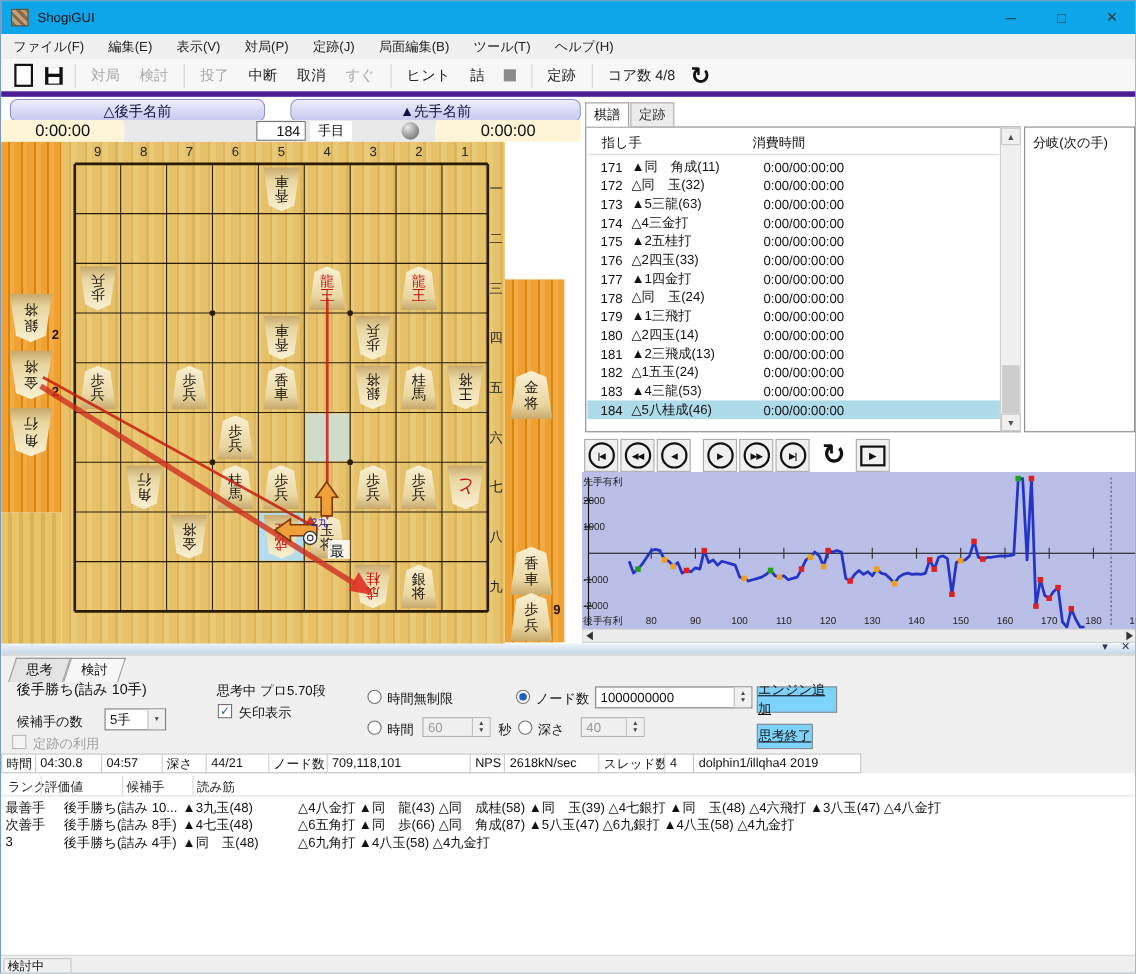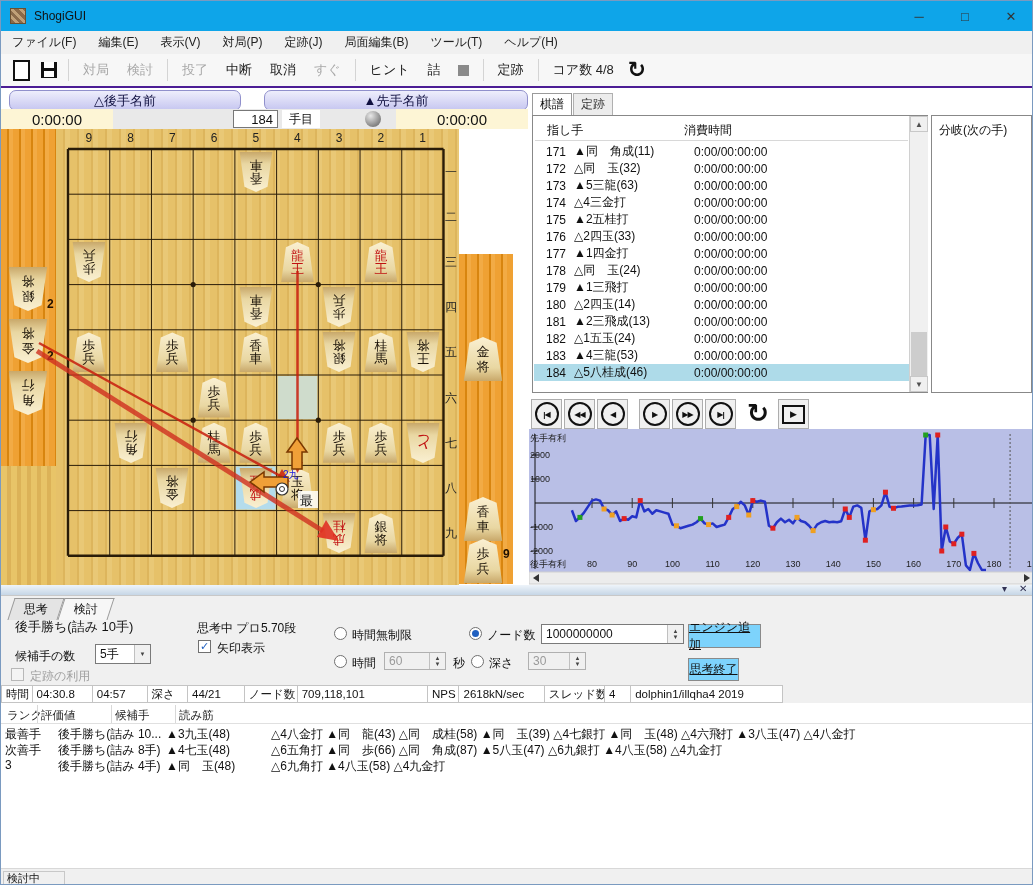--- a/index.html
+++ b/index.html
@@ -10,21 +10,21 @@
   
   #titlebar{left:0;top:0;width:1033px;height:30px;background:#0ea5e9;}
   #appicon{left:9px;top:7px;width:16px;height:16px;
      background:repeating-linear-gradient(45deg,#8a6a4a 0 3px,#c0a078 3px 6px);border:1px solid #6a5030;box-sizing:border-box;}
   #apptitle{left:33px;top:8px;font-size:12px;}
   .wbtn{top:0;width:46px;height:30px;display:flex;align-items:center;justify-content:center;font-size:13px;color:#333;}
   
   #menubar{left:0;top:30px;width:1033px;height:23px;background:#f0f0f0;display:flex;align-items:center;}
   .menu-item{padding:0 11px;font-size:12px;color:#222;height:23px;display:flex;align-items:center;}
   
-  #toolbar{left:0;top:53px;width:1033px;height:34px;background:#f7f7f7;border-bottom:2px solid #4c1d95;display:flex;align-items:center;box-sizing:border-box;padding-left:6px;}
+  #toolbar{left:0;top:53px;width:1033px;height:34px;background:#f7f7f7;border-bottom:5px solid #4c1d95;display:flex;align-items:center;box-sizing:border-box;padding-left:6px;}
   .tb-btn{padding:4px 9px;font-size:13px;color:#222;}
   .tb-btn.disabled{color:#a8a8a8;}
   .tb-sep{width:1px;height:22px;background:#d4d4d4;margin:0 5px;}
   .tb-icon{width:24px;height:24px;display:flex;align-items:center;justify-content:center;margin:0 2px;}
   
   .pbtn{top:89px;height:19px;background:linear-gradient(#eeeefc,#c6c6f0);border:1px solid #9090cc;border-radius:7px;
         display:flex;align-items:center;justify-content:center;font-size:13px;color:#101040;}
   .clockbar{top:108px;height:20px;background:#fdf5d5;display:flex;align-items:center;justify-content:center;font-size:15px;}
   #midbar{left:112px;top:108px;width:283px;height:20px;background:#e9e9e9;}
   #move-no-box{left:232px;top:109px;width:45px;height:18px;background:#fff;border:1px solid #777;box-sizing:border-box;
@@ -601,21 +601,21 @@
     <div class="radio" style="left:333px;top:59px;"></div>
     <div class="plabel" style="left:351px;top:59px;">時間</div>
     <div class="spin disabled" style="left:383px;top:56px;width:62px;height:18px;">
       <span>60</span>
         <span class="arrows">▲<br>▼</span>
     </div>
     <div class="plabel" style="left:452px;top:59px;">秒</div>
     <div class="radio" style="left:470px;top:59px;"></div>
     <div class="plabel" style="left:488px;top:59px;">深さ</div>
     <div class="spin disabled" style="left:527px;top:56px;width:58px;height:18px;">
-      <span>30</span>
+      <span>40</span>
         <span class="arrows">▲<br>▼</span>
     </div>
 
     <div class="pushbtn" style="left:687px;top:28px;width:73px;height:24px;">エンジン追加</div>
     <div class="pushbtn" style="left:687px;top:62px;width:51px;height:23px;">思考終了</div>
   </div>
 
   <div id="estatus" class="abs">
       <div class="ecell" style="width: 34px;">時間</div>
       <div class="ecell" style="width: 66px;">04:30.8</div>

